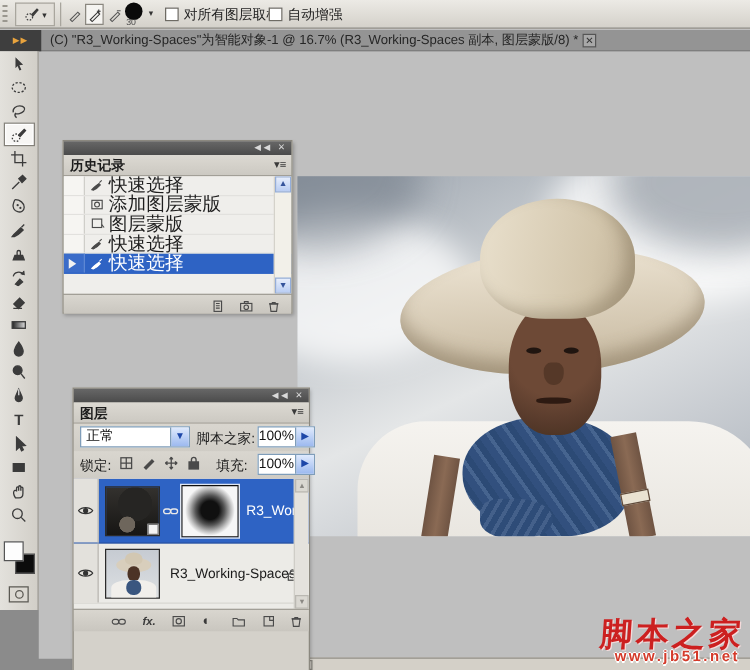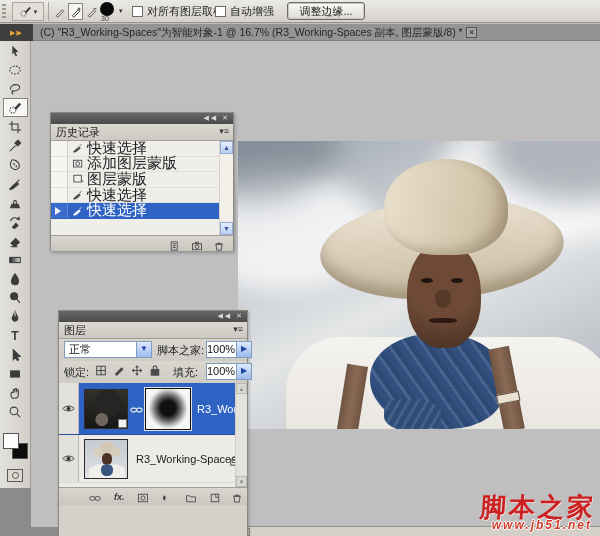--- a/index.html
+++ b/index.html
@@ -44,21 +44,21 @@
   .swatch-fg { position:absolute; left:0; top:0; width:16px; height:16px; background:#fdfdfd; border:1px solid #555; z-index:2; }
   .swatch-bg { position:absolute; left:9px; top:10px; width:16px; height:16px; background:#0c0c0c; border:1px solid #555; z-index:1; }
   .quickmask { position:absolute; left:7px; top:428px; width:16px; height:13px; border:1px solid #5b5953; background:#dcd9d2; display:flex; align-items:center; justify-content:center; }
   .quickmask .qm-circle { width:7px; height:7px; border:1px solid #5b5953; border-radius:50%; }
 
   
   .panel { position:absolute; background:#d4d1ca; border:1px solid #8b887f; box-shadow:1px 2px 3px rgba(0,0,0,.25); z-index:6; }
   .panel-head { height:11px; background:linear-gradient(#676767,#4b4b4b); position:relative; }
   .panel-head .ph-btns { position:absolute; right:3px; top:1px; font-size:7px; color:#d9d9d9; letter-spacing:2px; }
   .panel-tabs { height:17px; background:linear-gradient(#dcd9d2,#ccc9c2); border-bottom:1px solid #a29f97; position:relative; }
-  .panel-tab { position:absolute; left:5px; top:1px; font-size:11px; color:#1c1c1c; }
+  .panel-tab { position:absolute; left:5px; top:1px; font-size:11px; color:#1c1c1c;font-weight:bold; }
   .panel-menu { position:absolute; right:4px; top:2px; font-size:9px; color:#3a3a3a; }
 
   
   .history-panel { left:50px; top:112px; width:184px; height:139px; }
   .hist-list { position:relative; height:94px; background:#efeeeb; overflow:hidden; }
   .hist-row { display:flex; align-items:center; height:15.6px; border-bottom:1px solid #e2e1de; }
   .hist-chk { width:17px; align-self:stretch; border-right:1px solid #cfcec9; background:#f6f5f2; position:relative; }
   .hist-ico { width:19px; display:flex; justify-content:center; }
   .hist-ico svg { width:12px; height:12px; stroke:#4a4a4a; fill:none; stroke-width:1.2; }
   .hist-label { font-size:15px; color:#1e1e1e; }
@@ -140,21 +140,21 @@
   .hat-brim { position:absolute; left:82px; top:58px; width:244px; height:100px; z-index:2; transform:rotate(-4deg);
     background:linear-gradient(#ece3d2,#c7b9a0); border-radius:50%; box-shadow:inset 0 -10px 14px rgba(120,105,80,.45); }
   .hat-crown { position:absolute; left:146px; top:18px; width:124px; height:96px; z-index:6;
     background:linear-gradient(100deg,#e9e0cd,#d3c6ac 70%,#bfb096); border-radius:52% 52% 44% 44%;
     box-shadow:inset -8px -6px 12px rgba(110,95,70,.35); }
 
   
   .wm { position:absolute; z-index:7; text-align:right; }
   .wm-title { right:4px; top:490px; font-family:"DejaVu Serif","Liberation Serif",serif; font-weight:bold; font-size:26px; letter-spacing:3px; color:#cc2020; transform:skewX(-4deg); text-shadow:1px 1px 0 #f4dada; }
   .wm-url { right:8px; top:518px; font-size:12px; font-weight:bold; letter-spacing:2px; color:#d43a2a;
-    text-shadow:-1px 0 #fff,1px 0 #fff,0 -1px #fff,0 1px #fff;font-style:italic; }
+    text-shadow:-1px 0 #fff,1px 0 #fff,0 -1px #fff,0 1px #fff; }
 
   
   .bl-dark1 { position:absolute; left:0; top:488px; width:31px; height:48px; background:#8b8b8b; z-index:4; }
   .bl-dark2 { position:absolute; left:0; top:527px; width:88px; height:9px; background:#8b8b8b; z-index:4; }
   .bottom-strip { position:absolute; left:88px; top:526px; width:512px; height:10px; background:#d4d0c8; border-top:1px solid #918e86; z-index:3; }
   .strip-smudge { position:absolute; left:52px; top:3px; width:96px; height:5px;
     background:repeating-linear-gradient(90deg,#4e4e4e 0 3px,transparent 3px 5px); opacity:.75; }
   .strip-btn { position:absolute; left:152px; top:1px; width:10px; height:8px; background:#c6c3bb; border:1px solid #8a8780; }
 </style>
 </head>
@@ -193,21 +193,20 @@
     <div class="brush-size">30</div>
     <span class="dd-arrow ob-dd">▾</span>
     <div class="ob-check" style="left:132px">
       <span class="checkbox"></span>
       <span>对所有图层取样</span>
     </div>
     <div class="ob-check" style="left:215px">
       <span class="checkbox"></span>
       <span>自动增强</span>
     </div>
-    <div class="refine-btn">调整边缘...</div>
   </div>
 
   <div class="title-bar">
     <div class="dock-btn">▶▶</div>
     <div class="doc-title">(C) "R3_Working-Spaces"为智能对象-1 @ 16.7% (R3_Working-Spaces 副本, 图层蒙版/8) *</div>
     <div class="doc-close">✕</div>
   </div>
 
   <div class="toolbox">
     <div class="tool">

